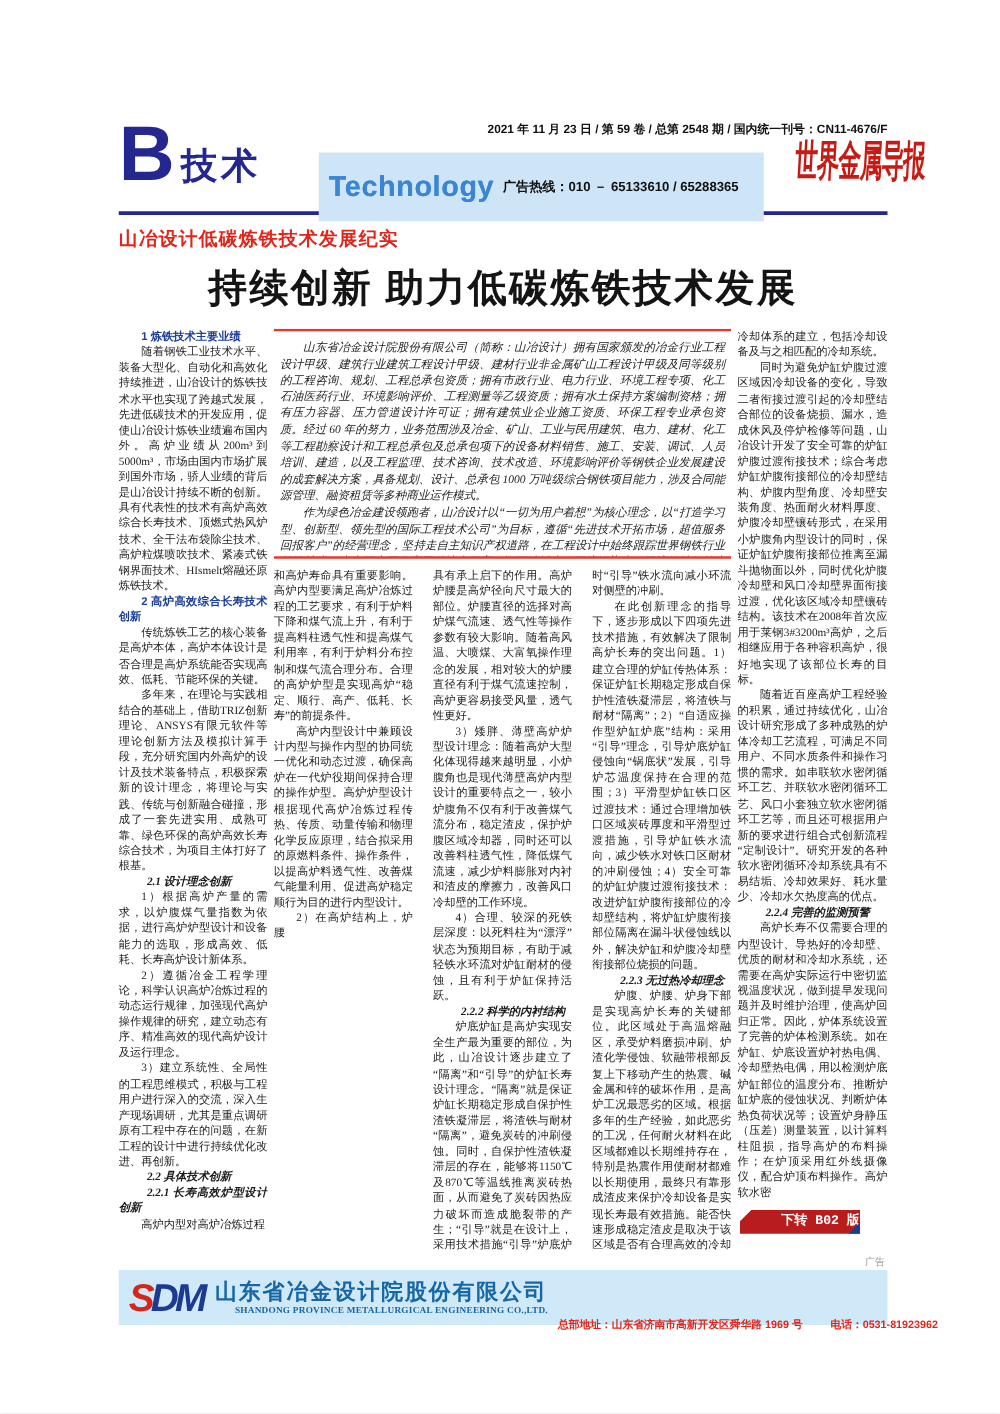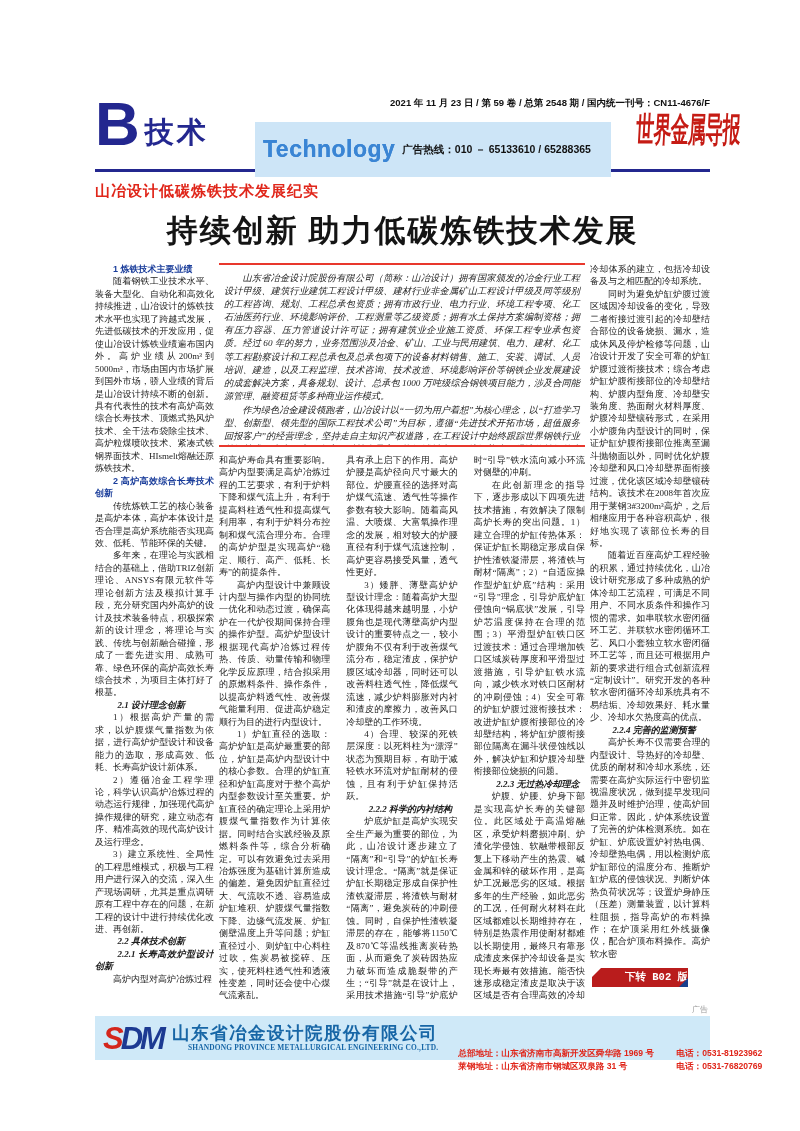--- a/index.html
+++ b/index.html
@@ -62,21 +62,21 @@
             border-bottom:9px solid #173f8c;border-left:9px solid transparent;}
 
   
   .ad-label{text-align:right;font-family:"Liberation Sans",sans-serif;font-size:8px;
             color:#9a9a9a;margin:3px 2px 1px 0;}
   .footer{display:flex;align-items:center;background:#cfe9f8;height:44px;
           padding:0 8px;box-sizing:border-box;}
   .sdm{font-family:"Liberation Sans",sans-serif;font-style:italic;font-weight:900;
        font-size:31px;letter-spacing:-3px;margin-right:9px;line-height:31px;}
   .sdm .s{color:#d4261c;} .sdm .dm{color:#1c3a92;}
-  .company{margin-right:20px;}
+  .company{margin-right:8px;}
   .company-cn{font-family:"Liberation Sans",sans-serif;font-weight:bold;font-size:17.5px;
               color:#1766a6;letter-spacing:1.5px;white-space:nowrap;line-height:19px;}
   .company-en{font-weight:bold;font-size:7.4px;color:#1766a6;letter-spacing:0.2px;white-space:nowrap;padding-left:16px;}
   .addresses{margin-left:auto;font-family:"Liberation Sans",sans-serif;font-weight:bold;
              font-size:8.6px;color:#e0261a;margin-top:44px;}
   .addr-row{display:flex;line-height:13.5px;white-space:nowrap;}
   .addr-row .addr{width:218px;}
 </style>
 </head>
 <body>
@@ -119,21 +119,20 @@
 
       <div class="mid3">
         <div class="introbox">
           <p>山东省冶金设计院股份有限公司（简称：山冶设计）拥有国家颁发的冶金行业工程设计甲级、建筑行业建筑工程设计甲级、建材行业非金属矿山工程设计甲级及同等级别的工程咨询、规划、工程总承包资质；拥有市政行业、电力行业、环境工程专项、化工石油医药行业、环境影响评价、工程测量等乙级资质；拥有水土保持方案编制资格；拥有压力容器、压力管道设计许可证；拥有建筑业企业施工资质、环保工程专业承包资质。经过 60 年的努力，业务范围涉及冶金、矿山、工业与民用建筑、电力、建材、化工等工程勘察设计和工程总承包及总承包项下的设备材料销售、施工、安装、调试、人员培训、建造，以及工程监理、技术咨询、技术改造、环境影响评价等钢铁企业发展建设的成套解决方案，具备规划、设计、总承包 1000 万吨级综合钢铁项目能力，涉及合同能源管理、融资租赁等多种商业运作模式。</p>
           <p>作为绿色冶金建设领跑者，山冶设计以“一切为用户着想”为核心理念，以“打造学习型、创新型、领先型的国际工程技术公司”为目标，遵循“先进技术开拓市场，超值服务回报客户”的经营理念，坚持走自主知识产权道路，在工程设计中始终跟踪世界钢铁行业前沿技术，大力研究开发应用科技含量高、资源消耗少、环境污染少、经济效益好的先进技术，取得了诸多成果。</p>
         </div>
         <div class="mid-cols">
           <div class="col">
             <p class="pc">和高炉寿命具有重要影响。高炉内型要满足高炉冶炼过程的工艺要求，有利于炉料下降和煤气流上升，有利于提高料柱透气性和提高煤气利用率，有利于炉料分布控制和煤气流合理分布。合理的高炉炉型是实现高炉“稳定、顺行、高产、低耗、长寿”的前提条件。</p>
             <p class="p">高炉内型设计中兼顾设计内型与操作内型的协同统一优化和动态过渡，确保高炉在一代炉役期间保持合理的操作炉型。高炉炉型设计根据现代高炉冶炼过程传热、传质、动量传输和物理化学反应原理，结合拟采用的原燃料条件、操作条件，以提高炉料透气性、改善煤气能量利用、促进高炉稳定顺行为目的进行内型设计。</p>
-            <p class="p">1）炉缸直径的选取：高炉炉缸是高炉最重要的部位，炉缸是高炉内型设计中的核心参数。合理的炉缸直径和炉缸高度对于整个高炉内型参数设计至关重要。炉缸直径的确定理论上采用炉腹煤气量指数作为计算依据。同时结合实践经验及原燃料条件等，综合分析确定。可以有效避免过去采用冶炼强度为基础计算所造成的偏差。避免因炉缸直径过大、气流吹不透、容易造成炉缸堆积、炉腹煤气量指数下降、边缘气流发展、炉缸侧壁温度上升等问题；炉缸直径过小、则炉缸中心料柱过吹，焦炭易被搅碎、压实，使死料柱透气性和透液性变差，同时还会使中心煤气流紊乱。</p>
             <p class="p">2）在高炉结构上，炉腰</p>
           </div>
           <div class="col">
             <p class="pc">具有承上启下的作用。高炉炉腰是高炉径向尺寸最大的部位。炉腰直径的选择对高炉煤气流速、透气性等操作参数有较大影响。随着高风温、大喷煤、大富氧操作理念的发展，相对较大的炉腰直径有利于煤气流速控制，高炉更容易接受风量，透气性更好。</p>
             <p class="p">3）矮胖、薄壁高炉炉型设计理念：随着高炉大型化体现得越来越明显，小炉腹角也是现代薄壁高炉内型设计的重要特点之一，较小炉腹角不仅有利于改善煤气流分布，稳定渣皮，保护炉腹区域冷却器，同时还可以改善料柱透气性，降低煤气流速，减少炉料膨胀对内衬和渣皮的摩擦力，改善风口冷却壁的工作环境。</p>
             <p class="p">4）合理、较深的死铁层深度：以死料柱为“漂浮”状态为预期目标，有助于减轻铁水环流对炉缸耐材的侵蚀，且有利于炉缸保持活跃。</p>
             <p class="h2">2.2.2 科学的内衬结构</p>
             <p class="p">炉底炉缸是高炉实现安全生产最为重要的部位，为此，山冶设计逐步建立了“隔离”和“引导”的炉缸长寿设计理念。“隔离”就是保证炉缸长期稳定形成自保护性渣铁凝滞层，将渣铁与耐材“隔离”，避免炭砖的冲刷侵蚀。同时，自保护性渣铁凝滞层的存在，能够将1150℃及870℃等温线推离炭砖热面，从而避免了炭砖因热应力破坏而造成脆裂带的产生；“引导”就是在设计上，采用技术措施“引导”炉底炉缸向“锅底状”侵蚀发展，同</p>
           </div>
           <div class="col">
@@ -160,21 +159,17 @@
       <div class="sdm"><span class="s">S</span><span class="dm">DM</span></div>
       <div class="company">
         <div class="company-cn">山东省冶金设计院股份有限公司</div>
         <div class="company-en">SHANDONG PROVINCE METALLURGICAL ENGINEERING CO.,LTD.</div>
       </div>
       <div class="addresses">
         <div class="addr-row">
           <span class="addr">总部地址：山东省济南市高新开发区舜华路 1969 号</span>
           <span class="phone">电话：0531-81923962</span>
         </div>
-        <div class="addr-row">
-          <span class="addr">莱钢地址：山东省济南市钢城区双泉路 31 号</span>
-          <span class="phone">电话：0531-76820769</span>
-        </div>
       </div>
     </div>
 
   </div>
 </div>
 
 </body></html>

